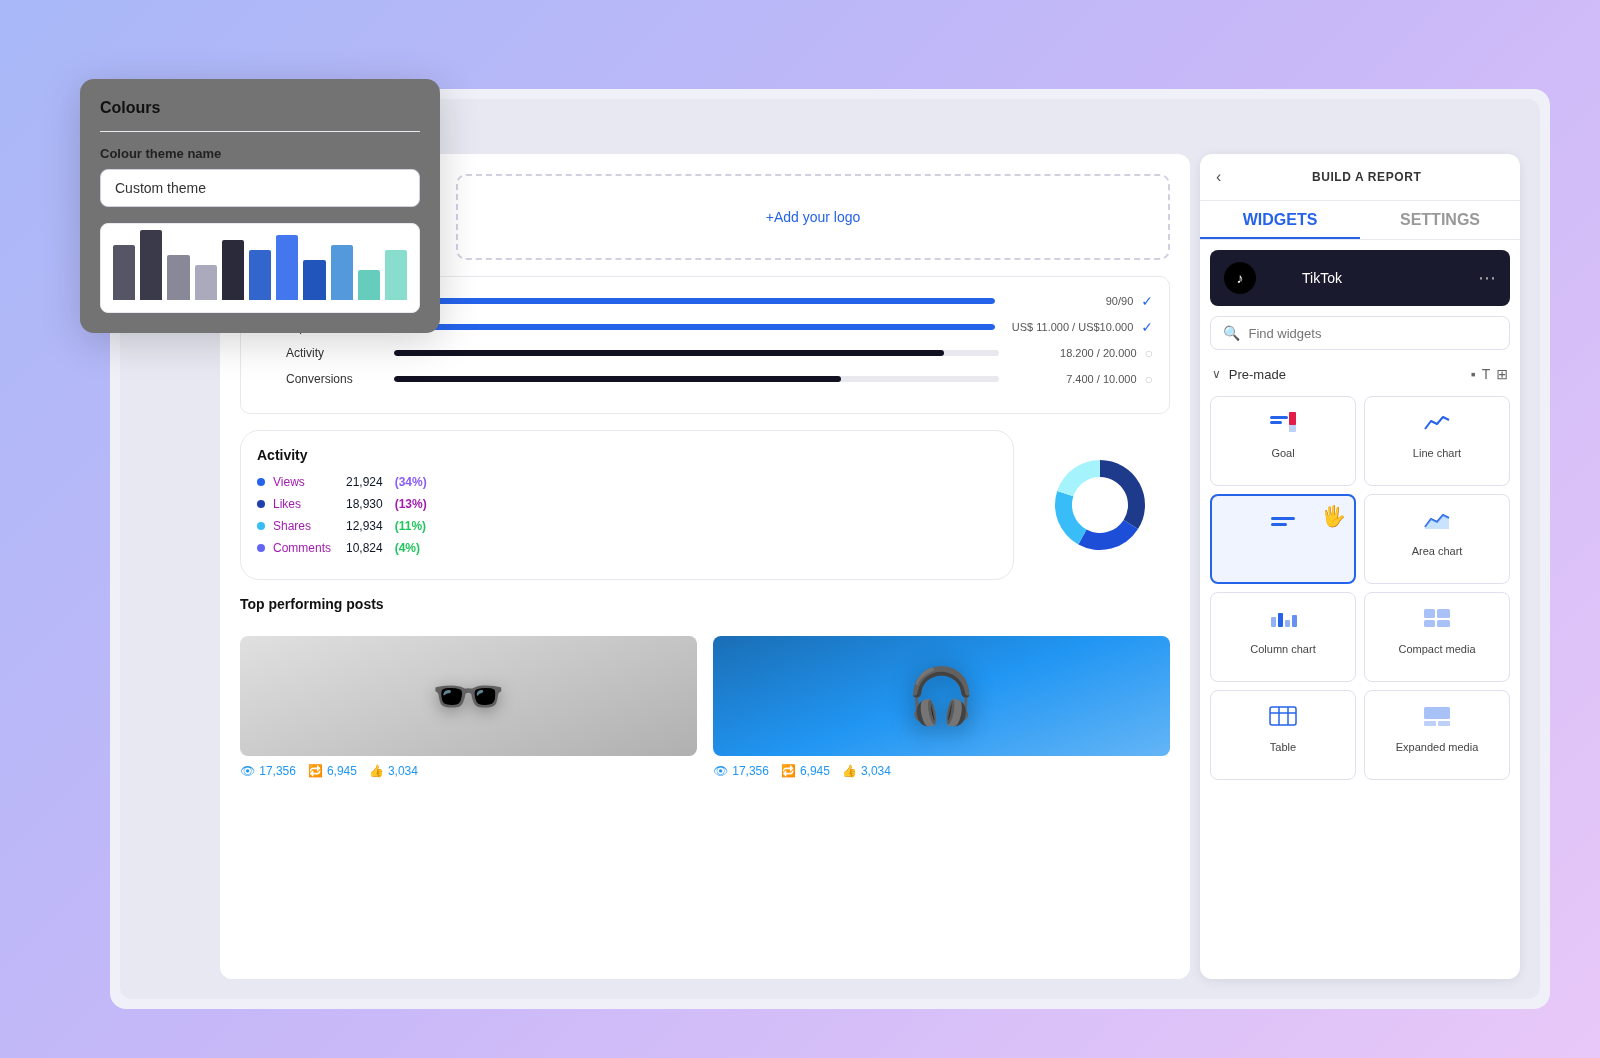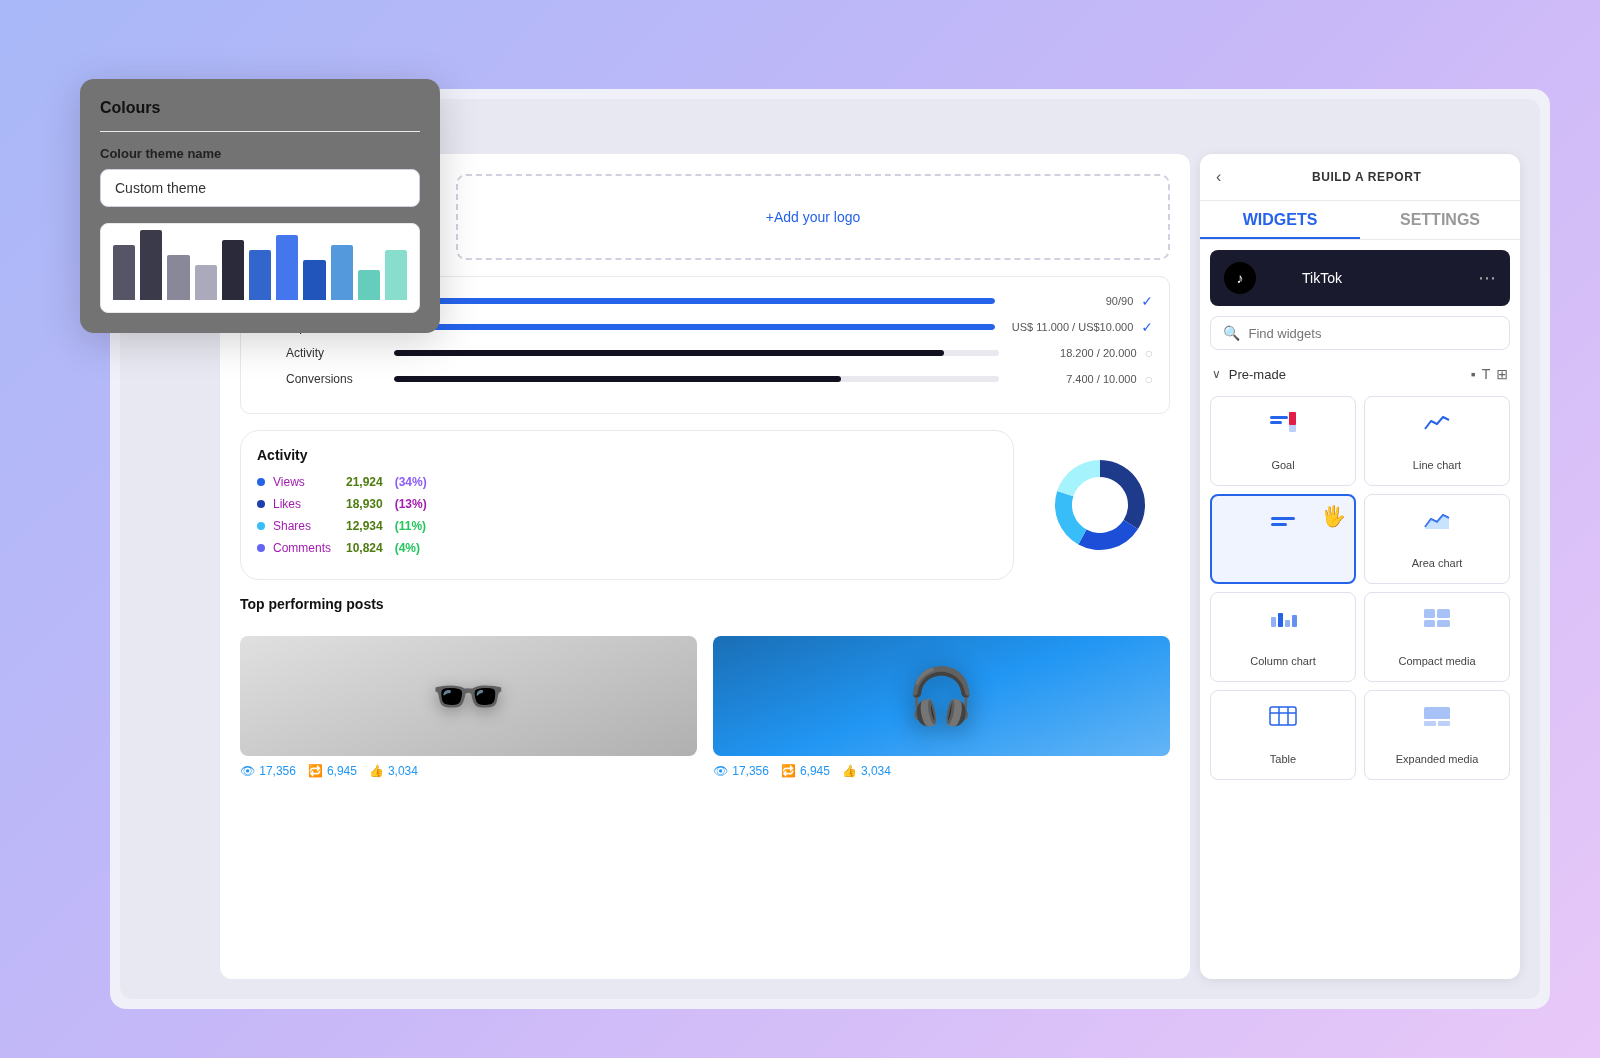--- a/index.html
+++ b/index.html
@@ -196,22 +196,22 @@
       border-radius: 50%;
       flex-shrink: 0;
     }
 
     .activity-name {
       color: #a21caf;
       width: 65px;
     }
 
     .activity-num {
-      color: #4d7c0f;
-      font-weight: 700;
+      color: #0f172a;
+      font-weight: 400;
     }
 
     .activity-pct {
       font-weight: 600;
     }
 
     
     .donut-container {
       flex: 0 0 140px;
       display: flex;
@@ -427,21 +427,21 @@
       max-height: 580px;
     }
 
     .widget-card {
       border: 1px solid #e0e0ee;
       border-radius: 8px;
       padding: 14px;
       display: flex;
       flex-direction: column;
       align-items: center;
-      justify-content: space-between;
+      justify-content: flex-start;
       gap: 8px;
       cursor: pointer;
       min-height: 90px;
     }
 
     .widget-card.selected {
       border: 2px solid #2563eb;
       background: #f0f4ff;
     }
 

